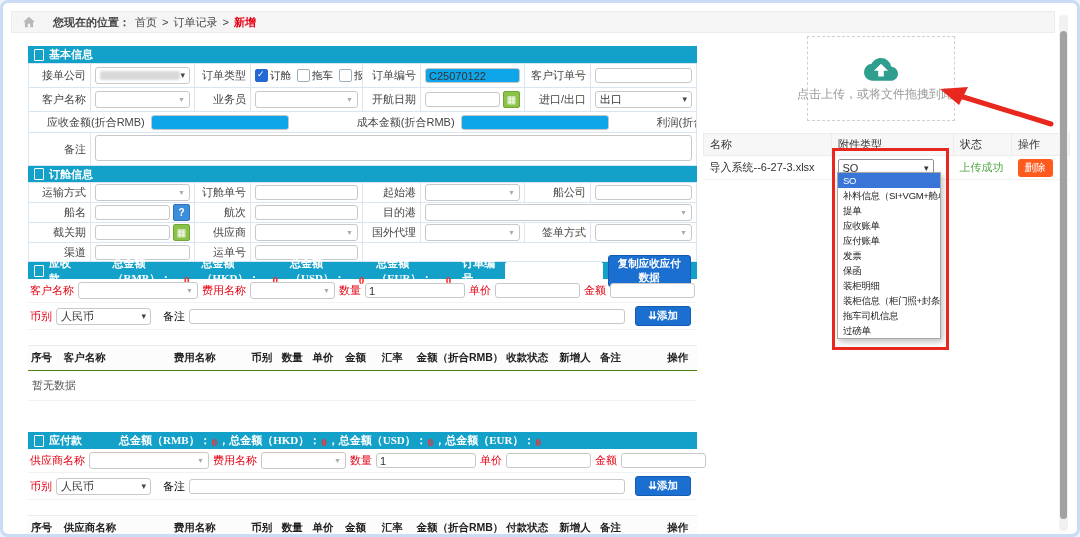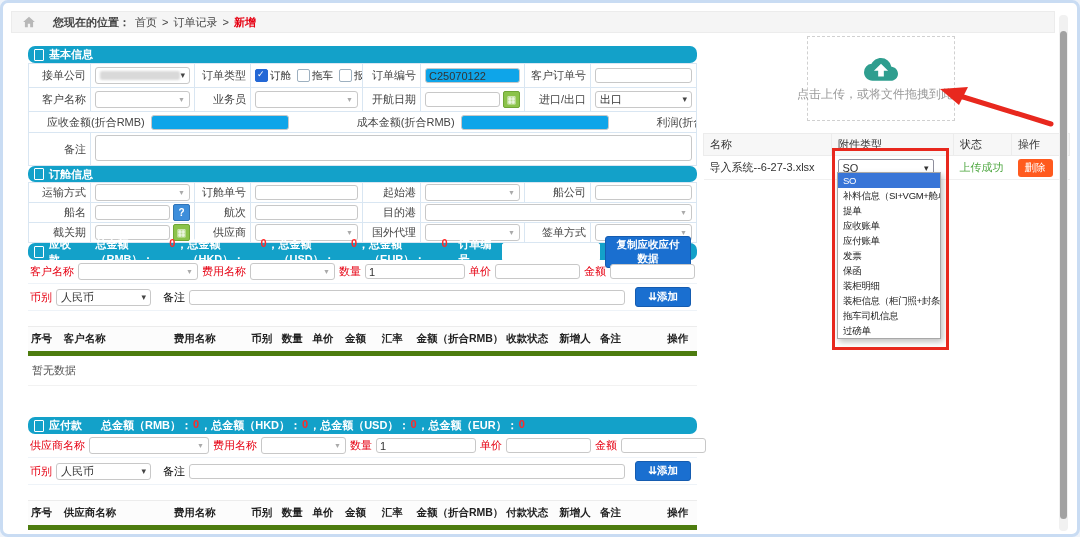--- a/index.html
+++ b/index.html
@@ -7,21 +7,21 @@
         box-sizing:border-box;font-family:"Liberation Sans",sans-serif;overflow:hidden;}
   
   .crumb{position:absolute;left:8px;top:8px;width:1044px;height:22px;background:#f5f5f5;border:1px solid #ececec;
          display:flex;align-items:center;gap:5px;padding-left:10px;box-sizing:border-box;font-size:11px;color:#444;}
   .crumb .pre{font-weight:bold;margin-left:12px;}
   .crumb .cur{color:#e60012;font-weight:bold;}
   .crumb a{color:#444;text-decoration:none;cursor:pointer;}
   
   .left{position:absolute;left:25px;top:43px;width:669px;}
   .bar{display:flex;align-items:center;background:#13a1c9;color:#fff;height:17px;padding:0 6px;font-size:11px;
-       font-weight:bold;gap:5px;border-radius:7px;}
+       font-weight:bold;gap:5px;}
   .ico-doc{width:8px;height:10px;border:1px solid #fff;border-radius:1px;display:inline-block;flex:0 0 auto;}
   table.frm{width:100%;border-collapse:collapse;font-size:11px;table-layout:fixed;}
   table.frm td{border:1px solid #d9e6f2;height:21px;padding:1px 4px;overflow:hidden;}
   table.frm.tight td{height:16px;}
   td.lb{text-align:right;color:#444;white-space:nowrap;}
   .req{color:#e60012;}
   .inp{height:15px;border:1px solid #c8c8c8;border-radius:3px;width:100%;box-sizing:border-box;font-size:11px;
        padding:0 3px;background:#fff;color:#333;}
   .inp.ro{background:#0ea5e9;}
   .sel{display:flex;align-items:center;justify-content:space-between;border:1px solid #c8c8c8;border-radius:3px;
@@ -38,37 +38,37 @@
   .sq{width:15px;height:15px;border-radius:2px;display:inline-flex;align-items:center;justify-content:center;
       color:#fff;font-size:10px;flex:0 0 auto;cursor:pointer;}
   .sq.green{background:#8bc34a;border:1px solid #6fa636;}
   .sq.blue{background:#3d8edb;border:1px solid #2f74b8;font-weight:bold;}
   .pair{display:flex;align-items:center;gap:3px;}
   .triple{display:flex;align-items:center;gap:6px;}
   .triple .tl{color:#444;white-space:nowrap;}
   textarea.rmk{width:100%;height:26px;border:1px solid #c8c8c8;border-radius:3px;box-sizing:border-box;resize:none;
       font-family:"Liberation Sans",sans-serif;font-size:11px;}
   
-  .bar .totline{display:flex;align-items:flex-start;margin-left:14px;font-weight:bold;}
+  .bar .totline{display:flex;align-items:flex-end;margin-left:32px;font-weight:bold;font-family:Liberation Serif, serif;}
   .bar .zero{color:#ff2a2a;padding:0 1px;}
   .bar .flexsp{flex:1;}
   .bar .ordlbl{font-weight:bold;margin-right:2px;}
   .bar input.hinp{width:92px;height:14px;border:1px solid #fff;border-radius:2px;font-size:11px;}
   .btn{background:#1a6fd0;color:#fff;border:1px solid #155cb0;border-radius:3px;font-size:10.5px;font-weight:bold;
        padding:1px 7px;cursor:pointer;font-family:"Liberation Sans",sans-serif;}
   
   .frow{display:flex;align-items:center;gap:4px;padding:3px 2px;font-size:11px;border-bottom:1px solid #eef3f8;}
   .fl{white-space:nowrap;}
   .w120{width:120px;flex:0 0 auto;} .w95{width:95px;flex:0 0 auto;} .w85{width:85px;flex:0 0 auto;}
   .w100{width:100px;flex:0 0 auto;} .grow{flex:1;}
   .btn.add{margin-left:6px;margin-right:4px;padding:2px 12px;}
   
   table.grid{width:100%;border-collapse:collapse;font-size:10.5px;margin-top:15px;table-layout:fixed;}
   table.grid th{font-weight:bold;text-align:left;padding:5px 3px;border-top:1px solid #ececec;
-       border-bottom:5px solid #4d7c0f;background:#fcfcfc;color:#222;white-space:nowrap;overflow:hidden;}
+       border-bottom:1px solid #4d7c0f;background:#fcfcfc;color:#222;white-space:nowrap;overflow:hidden;}
   table.grid td.empty{padding:7px 4px;color:#555;font-size:11px;border-bottom:1px solid #f2f2f2;}
   .gap32{height:31px;}
   
   .right{position:absolute;left:700px;top:33px;width:366px;height:480px;}
   .upload{position:absolute;left:104px;top:0;width:146px;height:83px;border:1px dashed #d0d0d0;background:#fff;
       display:flex;flex-direction:column;align-items:center;justify-content:center;gap:5px;cursor:pointer;}
   .upload .hint{font-size:12px;color:#999;white-space:nowrap;}
   table.att{position:absolute;left:0;top:97px;width:366px;border-collapse:collapse;font-size:11px;table-layout:fixed;}
   table.att th{background:#f7f7f7;border:1px solid #ececec;font-weight:normal;color:#333;text-align:left;
       padding:3px 6px;height:13px;}
@@ -273,20 +273,27 @@
               <span class="chev">▼</span>
               </div>
             </td>
         <td class="lb">签单方式</td>
         <td>
               <div class="sel s2">
                 <span></span>
               <span class="chev">▼</span>
               </div>
             </td>
+      </tr>
+      <tr>
+        <td class="lb">渠道</td>
+        <td><input class="inp" style=""></td>
+        <td class="lb">运单号</td>
+        <td><input class="inp" style=""></td>
+        <td colspan="4"></td>
       </tr>
     </tbody>
       </table>
 
     <div class="bar">
       <span class="ico-doc"></span>
       <span>应收款</span>
       <span class="totline">
         <span>总金额（RMB）：</span>
           <span class="zero">0</span>

